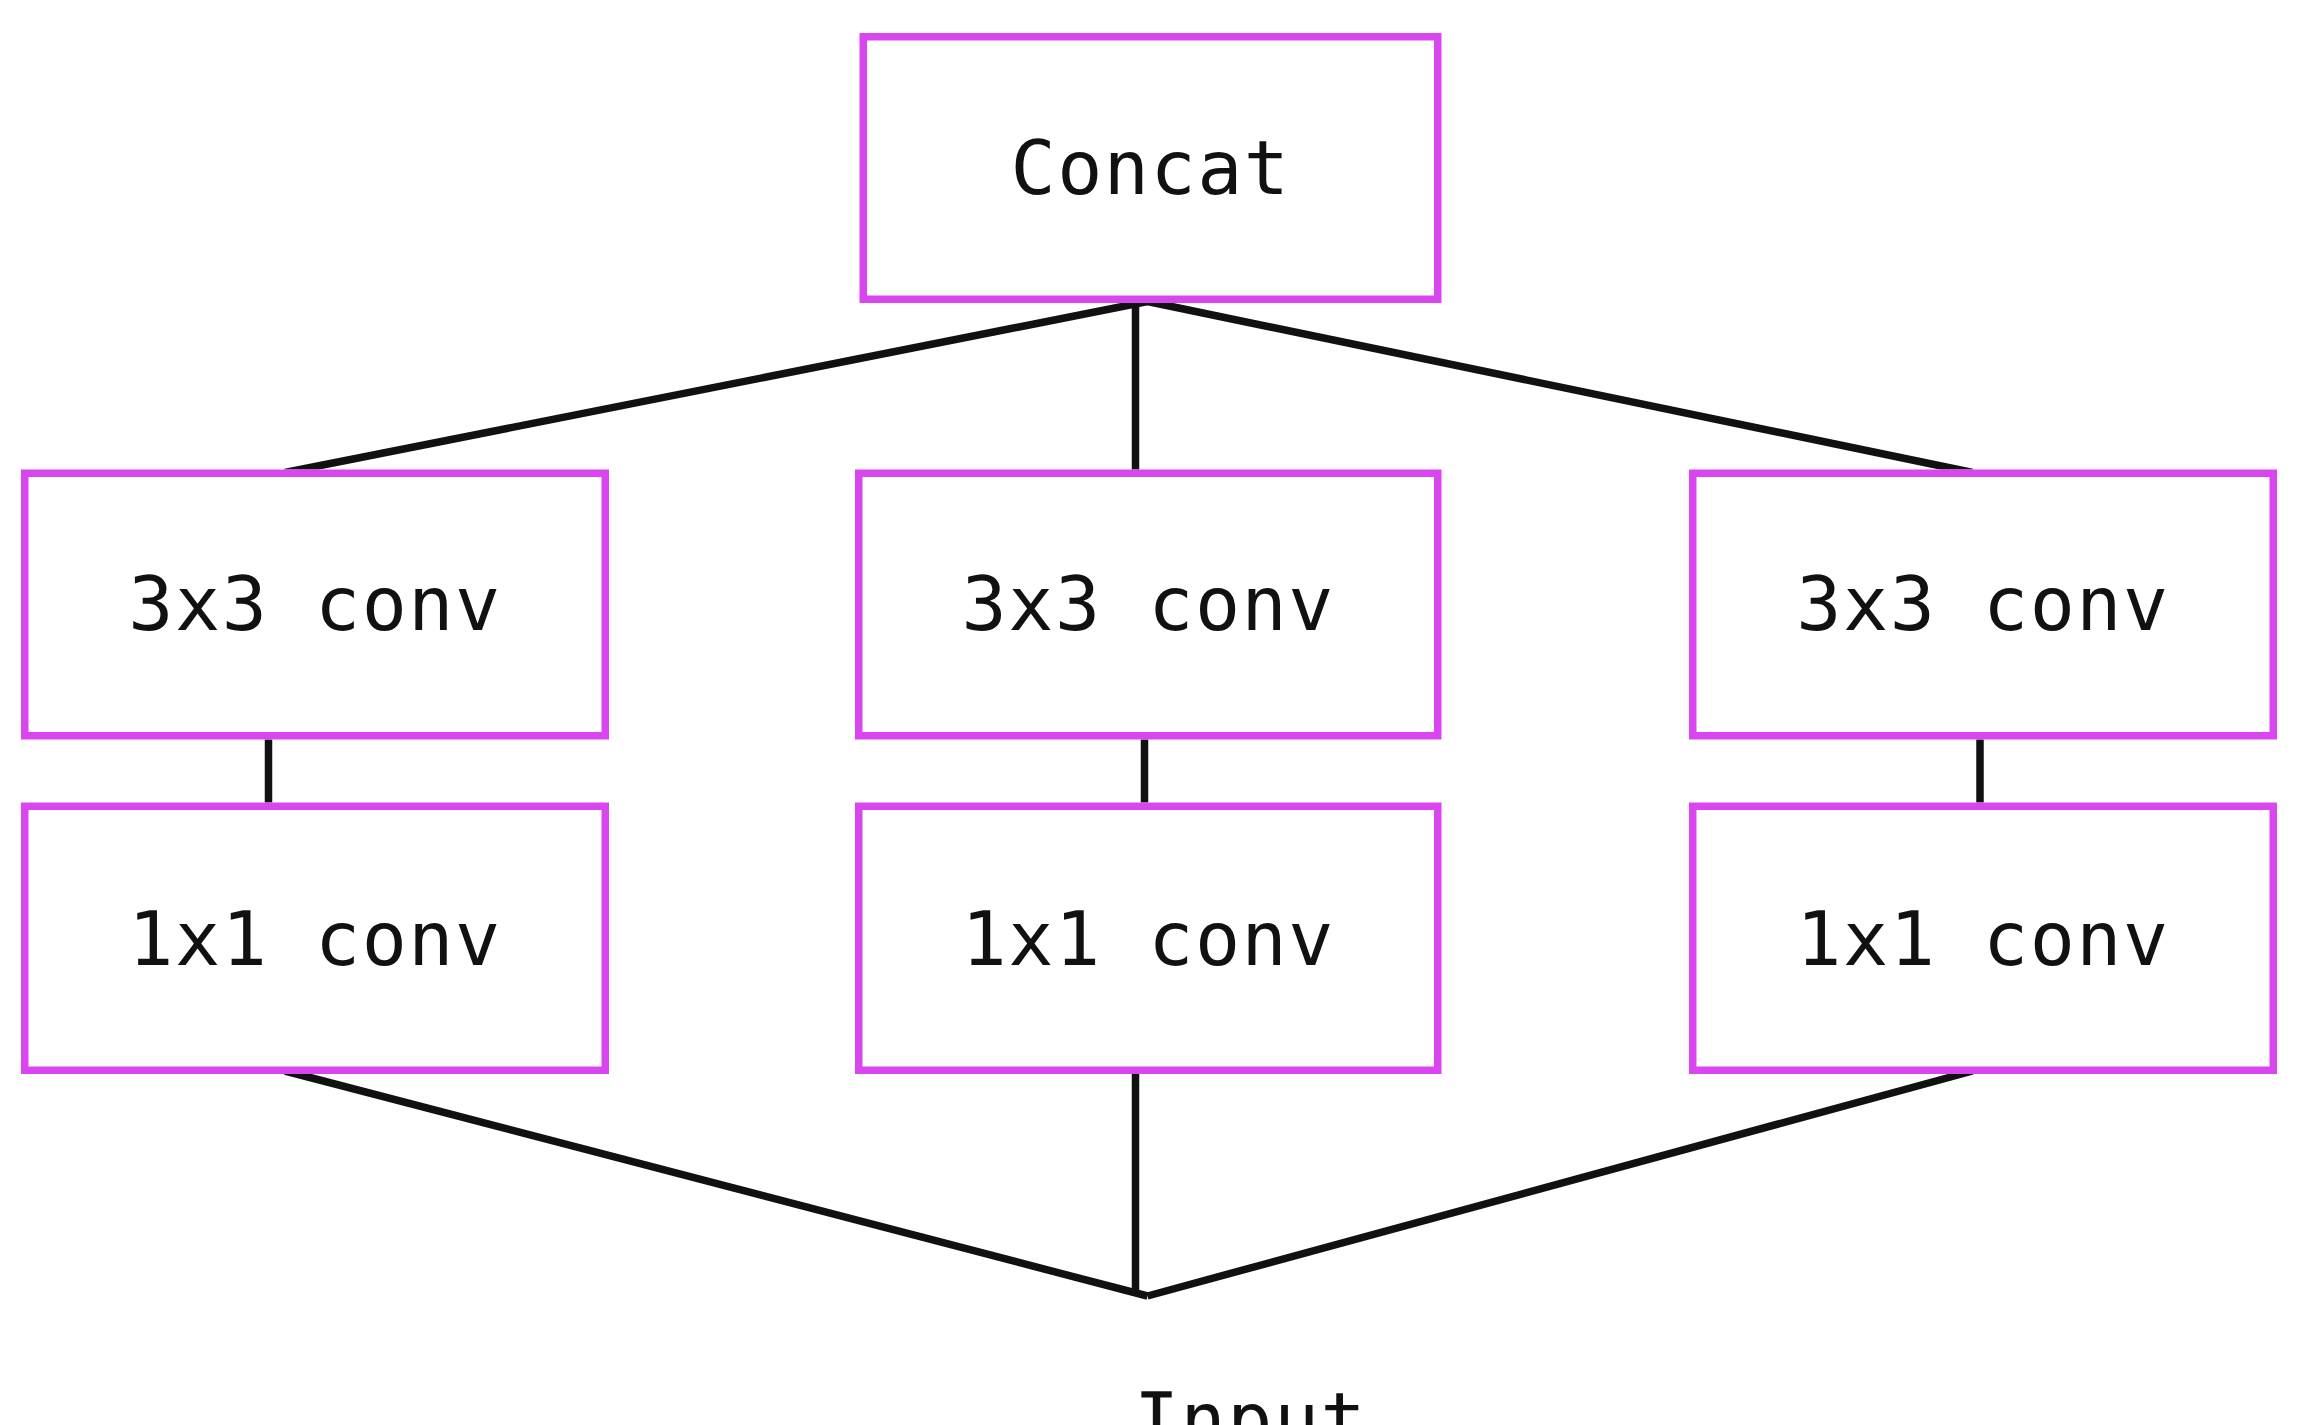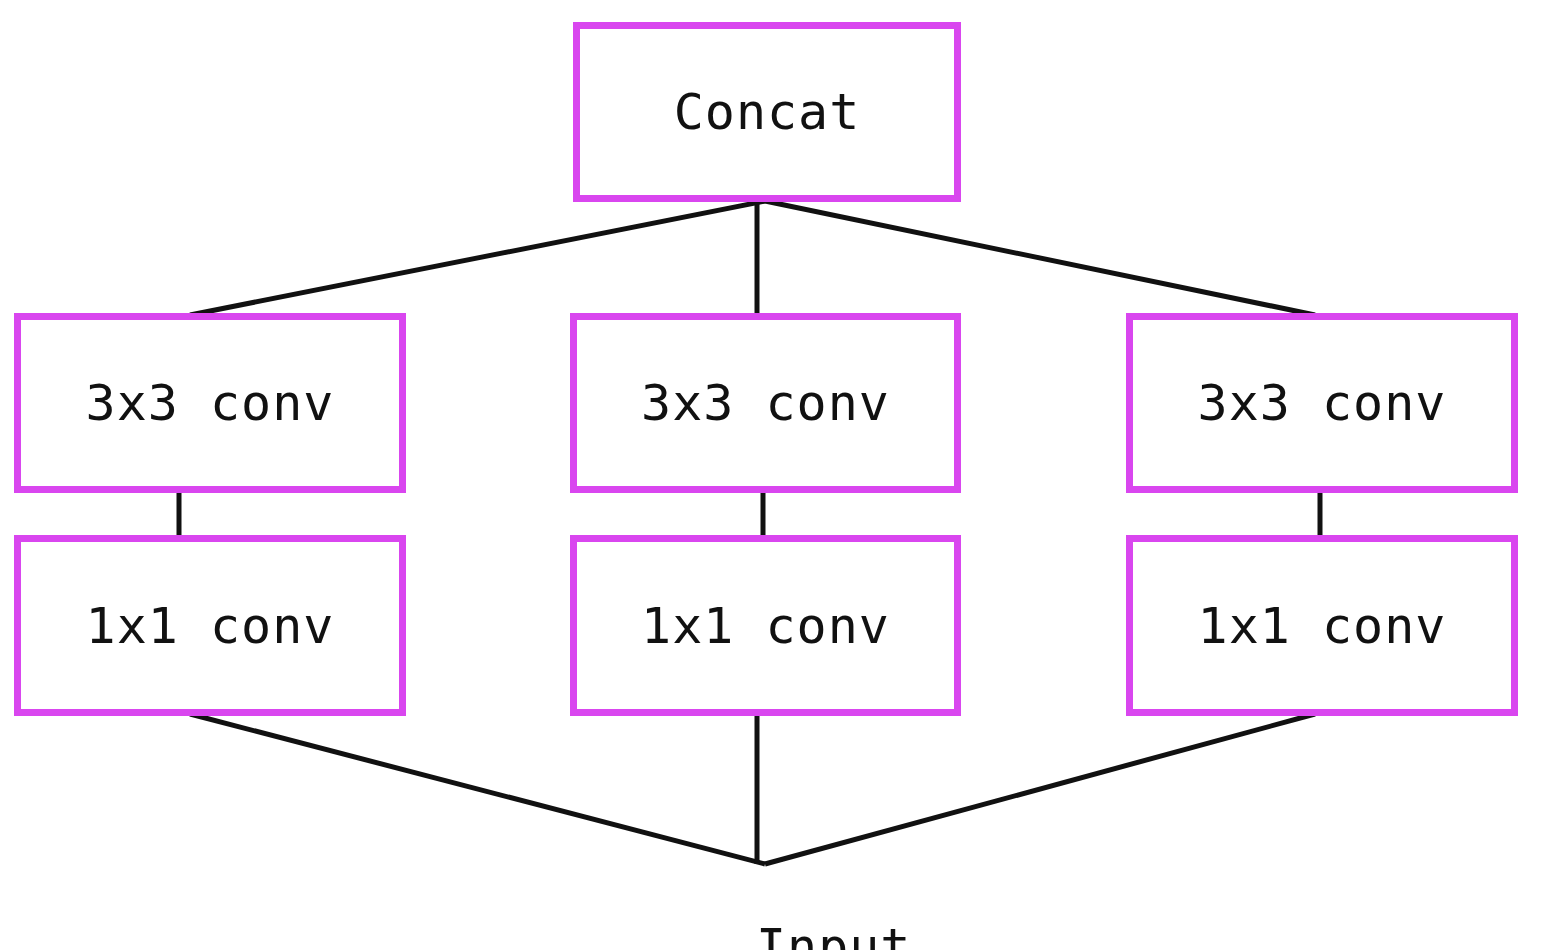--- a/index.html
+++ b/index.html
@@ -23,21 +23,21 @@
     left: 0;
     top: 0;
     width: 1543px;
     height: 950px;
     pointer-events: none;
   }
   .node-box {
     position: absolute;
     box-sizing: border-box;
     background: #ffffff;
-    border: 7px solid #d946ef;
+    border: 5px solid #d946ef;
     display: flex;
     align-items: center;
     justify-content: center;
     z-index: 2;
   }
   .node-label {
     font-family: "DejaVu Sans Mono", "Liberation Mono", monospace;
     font-size: 50px;
     line-height: 1;
     color: #111111;

